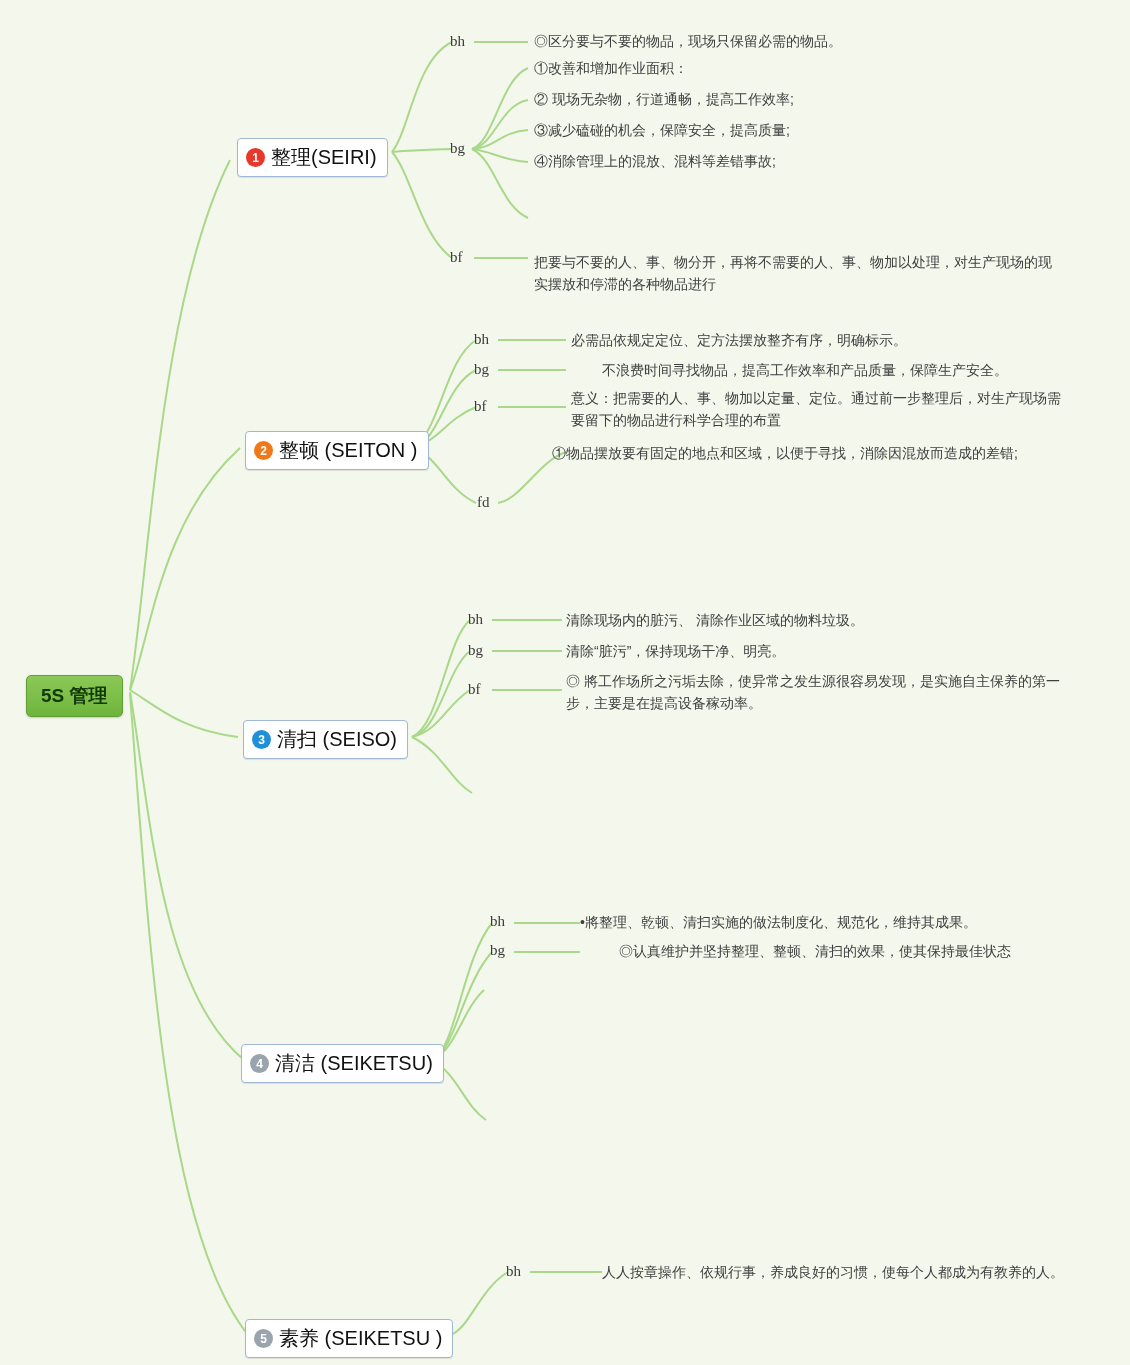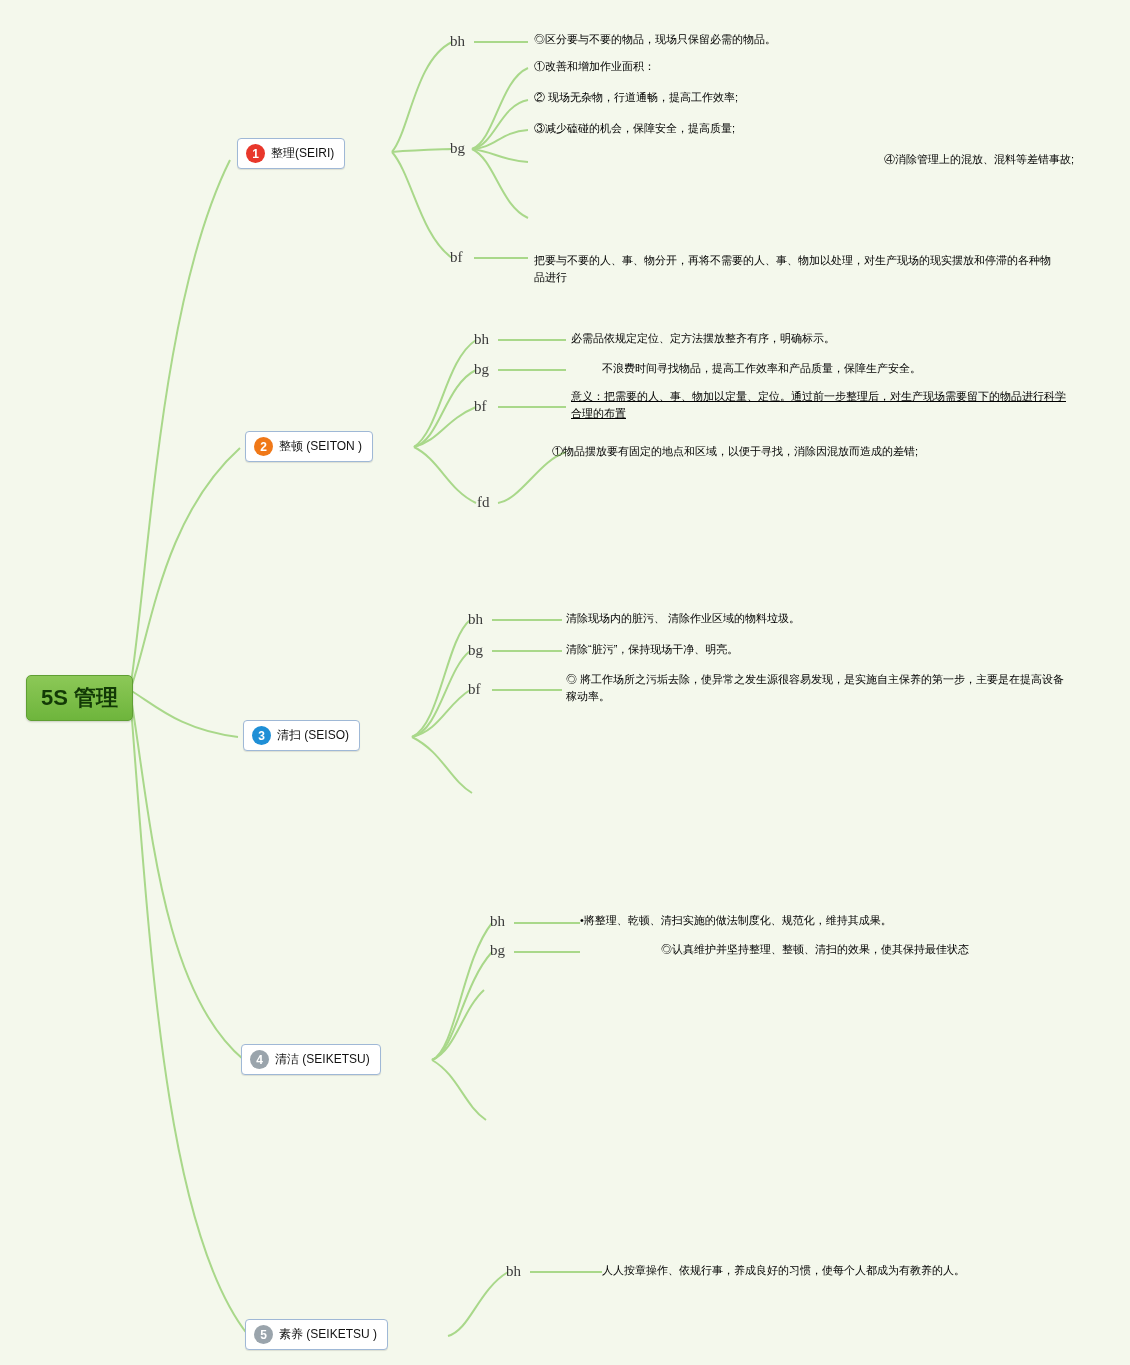--- a/index.html
+++ b/index.html
@@ -33,21 +33,21 @@
     position: absolute;
     box-sizing: border-box;
   }
   
   .root-node {
     background: #7cc04a;
     background: linear-gradient(#8cc857, #6eb53c);
     border: 1px solid #5f9f33;
     border-radius: 5px;
     padding: 7px 14px;
-    font-size: 22px;
+    font-size: 19px;
     font-weight: bold;
     color: #123a06;
     white-space: nowrap;
     box-shadow: 0 1px 2px rgba(0,0,0,0.18);
   }
   
   .main-node {
     background: #ffffff;
     border: 1px solid #9fb8d6;
     border-radius: 4px;
@@ -65,37 +65,37 @@
     justify-content: center;
     width: 19px;
     height: 19px;
     border-radius: 50%;
     color: #fff;
     font-size: 12px;
     font-weight: bold;
     flex: 0 0 auto;
   }
   .main-label {
-    font-size: 12px;
+    font-size: 20px;
     color: #111;
   }
   
   .sub-label {
     position: absolute;
     font-family: "Liberation Serif", serif;
     font-size: 15px;
     color: #3a3a3a;
     white-space: nowrap;
   }
   
   .leaf {
     position: absolute;
-    font-size: 11px;
+    font-size: 14px;
     line-height: 1.55;
-    color: #000000;
+    color: #404040;
     box-sizing: border-box;
   }
 </style>
 </head>
 <body>
 
 <div id="canvas">
 
   <svg id="edges" viewBox="0 0 1130 1365">
     <g fill="none" stroke="#a9d88a" stroke-width="2">
@@ -161,35 +161,35 @@
     <span class="main-label">整理(SEIRI)</span>
   </div>
   <div class="sub-label" style="left:450px; top:33px;">bh</div>
   <div class="sub-label" style="left:450px; top:140px;">bg</div>
   <div class="sub-label" style="left:450px; top:249px;">bf</div>
 
   <div class="leaf" style="left:534px; top:31px; width:560px;">◎区分要与不要的物品，现场只保留必需的物品。</div>
   <div class="leaf" style="left:534px; top:58px; width:520px;">①改善和增加作业面积：</div>
   <div class="leaf" style="left:534px; top:89px; width:520px;">② 现场无杂物，行道通畅，提高工作效率;</div>
   <div class="leaf" style="left:534px; top:120px; width:520px;">③减少磕碰的机会，保障安全，提高质量;</div>
-  <div class="leaf" style="left:554px; top:151px; width:520px;text-align:right;">④消除管理上的混放、混料等差错事故;</div>
+  <div class="leaf" style="left:534px; top:151px; width:520px;">④消除管理上的混放、混料等差错事故;</div>
   <div class="leaf" style="left:534px; top:240px; width:520px;margin-top:12px;">把要与不要的人、事、物分开，再将不需要的人、事、物加以处理，对生产现场的现实摆放和停滞的各种物品进行</div>
 
   <div class="node main-node" style="left:245px; top:431px;">
     <span class="badge" style="background:#f07818;">2</span>
     <span class="main-label">整顿 (SEITON )</span>
   </div>
   <div class="sub-label" style="left:474px; top:331px;">bh</div>
   <div class="sub-label" style="left:474px; top:361px;">bg</div>
   <div class="sub-label" style="left:474px; top:398px;">bf</div>
   <div class="sub-label" style="left:477px; top:494px;">fd</div>
 
   <div class="leaf" style="left:571px; top:330px; width:500px;">必需品依规定定位、定方法摆放整齐有序，明确标示。</div>
   <div class="leaf" style="left:571px; top:360px; width:500px;margin-left:31px;">不浪费时间寻找物品，提高工作效率和产品质量，保障生产安全。</div>
-  <div class="leaf" style="left:571px; top:388px; width:495px;text-decoration:underline;">意义：把需要的人、事、物加以定量、定位。通过前一步整理后，对生产现场需要留下的物品进行科学合理的布置</div>
+  <div class="leaf" style="left:571px; top:388px; width:495px;">意义：把需要的人、事、物加以定量、定位。通过前一步整理后，对生产现场需要留下的物品进行科学合理的布置</div>
   <div class="leaf" style="left:552px; top:443px; width:510px;">①物品摆放要有固定的地点和区域，以便于寻找，消除因混放而造成的差错;</div>
 
   <div class="node main-node" style="left:243px; top:720px;">
     <span class="badge" style="background:#1f8fd6;">3</span>
     <span class="main-label">清扫 (SEISO)</span>
   </div>
   <div class="sub-label" style="left:468px; top:611px;">bh</div>
   <div class="sub-label" style="left:468px; top:642px;">bg</div>
   <div class="sub-label" style="left:468px; top:681px;">bf</div>
 

